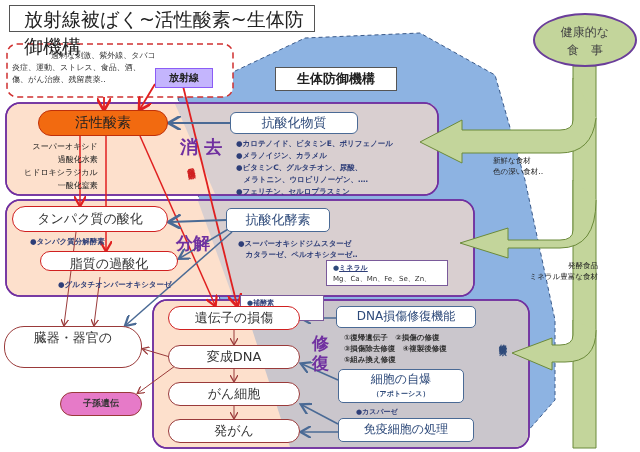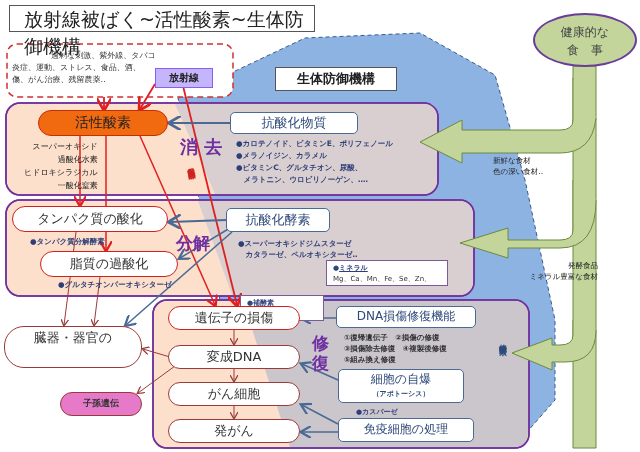--- a/index.html
+++ b/index.html
@@ -17,25 +17,25 @@
          font-size:10px; font-weight:bold; text-align:center; line-height:18px; color:#222; }
   .defense-title { left:275px; top:67px; width:120px; height:22px; background:#fff; border:1px solid #555;
                    font-size:13px; font-weight:bold; text-align:center; line-height:22px; color:#222; }
   .meal { left:533px; top:13px; width:104px; height:54px; border-radius:50%; background:#c3d59b; border:2px solid #6a3d9a;
           font-size:12px; color:#444; text-align:center; line-height:18px; box-sizing:border-box; padding-top:8px; }
   .pill { border-radius:14px; background:#fff; text-align:center; color:#333; box-sizing:border-box; }
   .ros { left:38px; top:110px; width:130px; height:26px; background:#f26a10; border:1.5px solid #c0300a;
          font-size:14px; line-height:23px; color:#222; border-radius:13px; }
   .ros-list { left:24px; top:140px; font-size:8px; line-height:13px; color:#222;text-align:right; }
   .bluebox { background:#fff; border:1.5px solid #4a6a95; border-radius:5px; color:#2e4a7a; text-align:center; box-sizing:border-box; }
-  .ao-sub { left:230px; top:112px; width:128px; height:22px; font-size:13px; line-height:19px; }
+  .ao-sub { left:230px; top:112px; width:128px; height:22px; font-size:13px; line-height:19px;border-radius:6px; }
   .ao-list { left:236px; top:138px; font-size:7.5px; line-height:12px; color:#2e3e78; font-weight:bold; }
   .bigchar { color:#7030a0; font-weight:bold; font-size:17px; }
   .protein { left:12px; top:206px; width:156px; height:26px; border:1.5px solid #d02020; font-size:13px; line-height:23px; border-radius:13px; }
-  .lipid { left:40px; top:251px; width:138px; height:26px; border:1.5px solid #d02020; font-size:13px; line-height:23px; border-radius:13px; }
+  .lipid { left:40px; top:251px; width:138px; height:20px; border:1.5px solid #d02020; font-size:13px; line-height:23px; border-radius:13px; }
   .enz-note1 { left:30px; top:237px; font-size:7.5px; color:#2e3e78; font-weight:bold; }
   .enz-note2 { left:58px; top:280px; font-size:7.5px; color:#2e3e78; font-weight:bold; }
   .ae-sub { left:226px; top:208px; width:104px; height:24px; font-size:13px; line-height:21px;text-align:center; }
   .ae-list { left:238px; top:238px; font-size:7.5px; line-height:11px; color:#2e3e78; font-weight:bold; }
   .cof { left:240px; top:260px; width:84px; height:26px; background:#fff; border:1px solid #7a5a9a; font-size:7px; color:#333; line-height:11px; padding-left:6px; box-sizing:border-box; padding-top:2px;margin-top:35px; }
   .min { left:326px; top:260px; width:122px; height:26px; background:#fff; border:1px solid #7a5a9a; font-size:7px; color:#333; line-height:11px; padding-left:6px; box-sizing:border-box; padding-top:2px; }
   .u { text-decoration:underline; color:#2e3e78; font-weight:bold; }
   .dot { color:#2e4a7a; }
   .organ { left:4px; top:326px; width:138px; height:42px; border:1.5px solid #9a3a3a; font-size:13px; line-height:19px; border-radius:20px; padding-top:1px; }
   .heredity { left:60px; top:392px; width:82px; height:24px; background:#e67ac8; border:1.5px solid #9a3a3a; border-radius:12px;
@@ -138,20 +138,21 @@
   <div>ヒドロキシラジカル</div>
   <div>一酸化窒素</div>
 </div>
 <div class="abs bigchar" style="left:180px;top:135px;font-size:18px;">消 去</div>
 <div class="abs bluebox ao-sub">抗酸化物質</div>
 <div class="abs ao-list">
   <div>●カロテノイド、ビタミンE、ポリフェノール</div>
   <div>●メラノイジン、カラメル</div>
   <div>●ビタミンC、グルタチオン、尿酸、</div>
   <div>　メラトニン、ウロビリノーゲン、‥‥</div>
+  <div>●フェリチン、セルロプラスミン</div>
 </div>
 <div class="abs food-note" style="left:493px;top:155px;">
   <div>新鮮な食材</div>
   <div>色の深い食材‥</div>
 </div>
 <div class="abs vert" style="left:184px;top:162px;color:#d02020;font-size:7.5px;transform:rotate(-12deg);">電離放射線</div>
 
 <div class="abs pill protein">タンパク質の酸化</div>
 <div class="abs enz-note1">●タンパク質分解酵素</div>
 <div class="abs pill lipid">脂質の過酸化</div>

